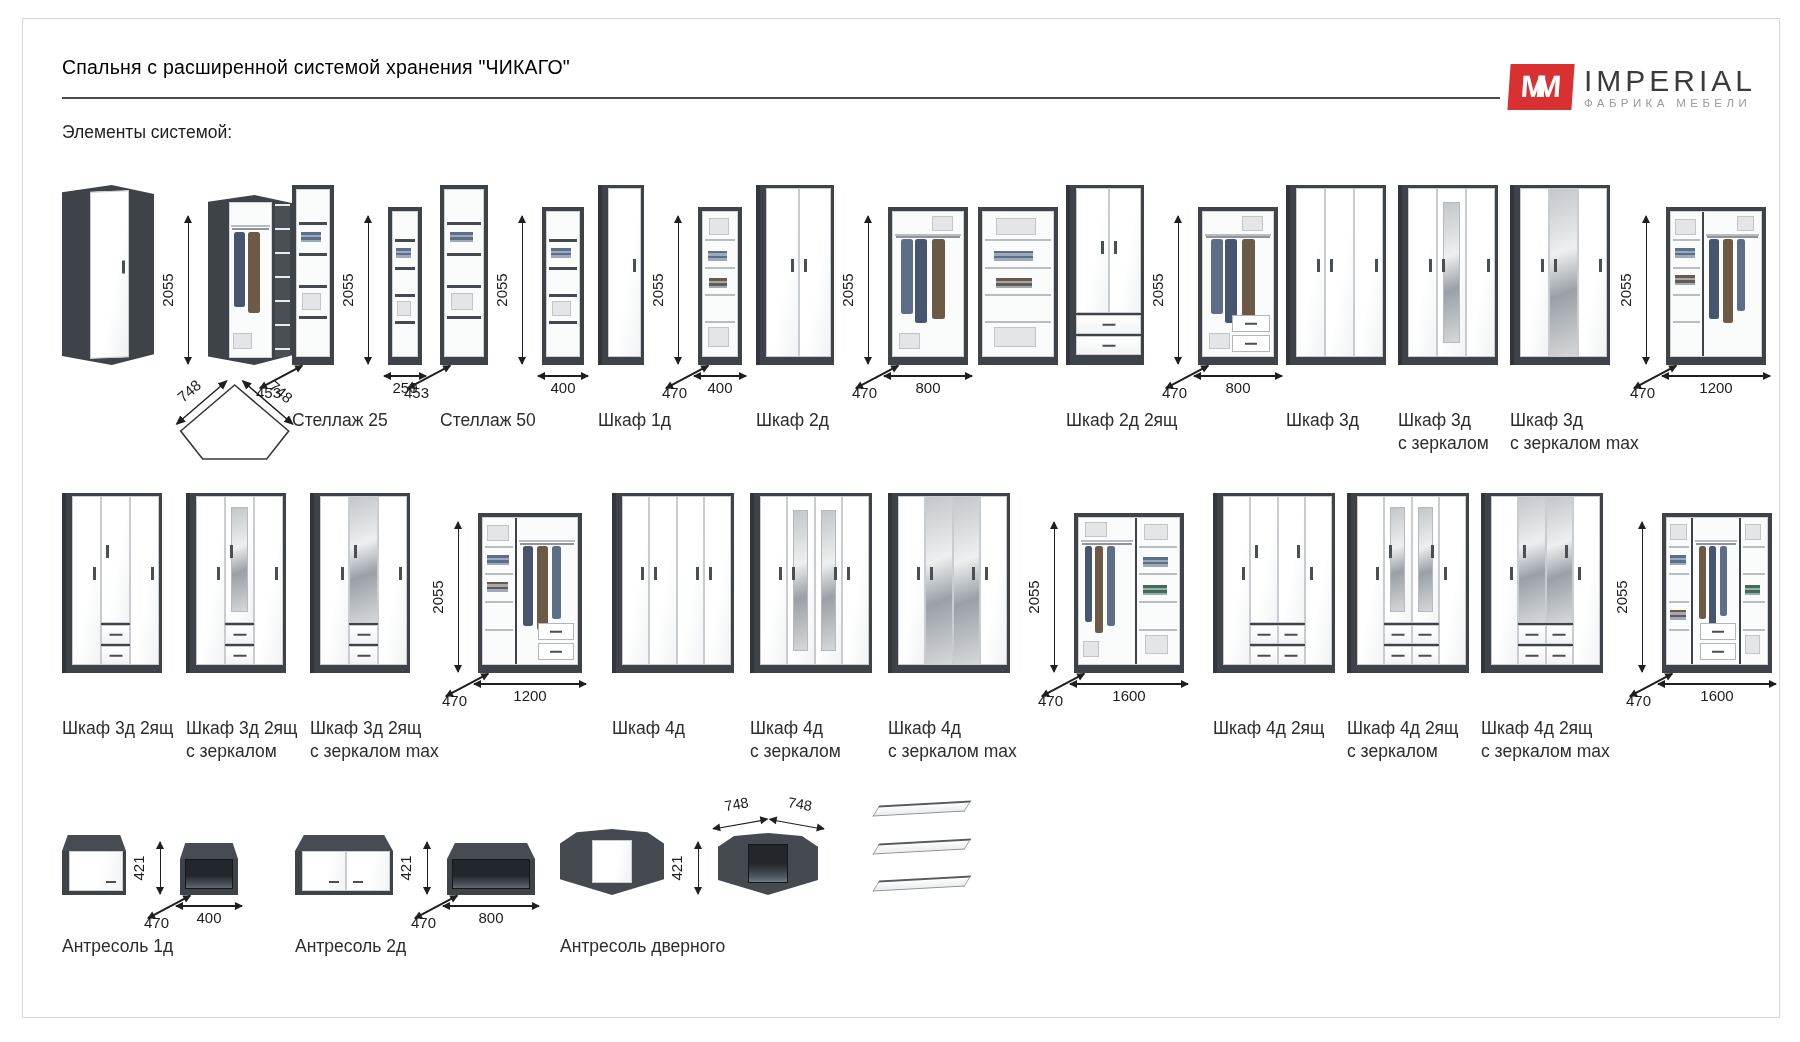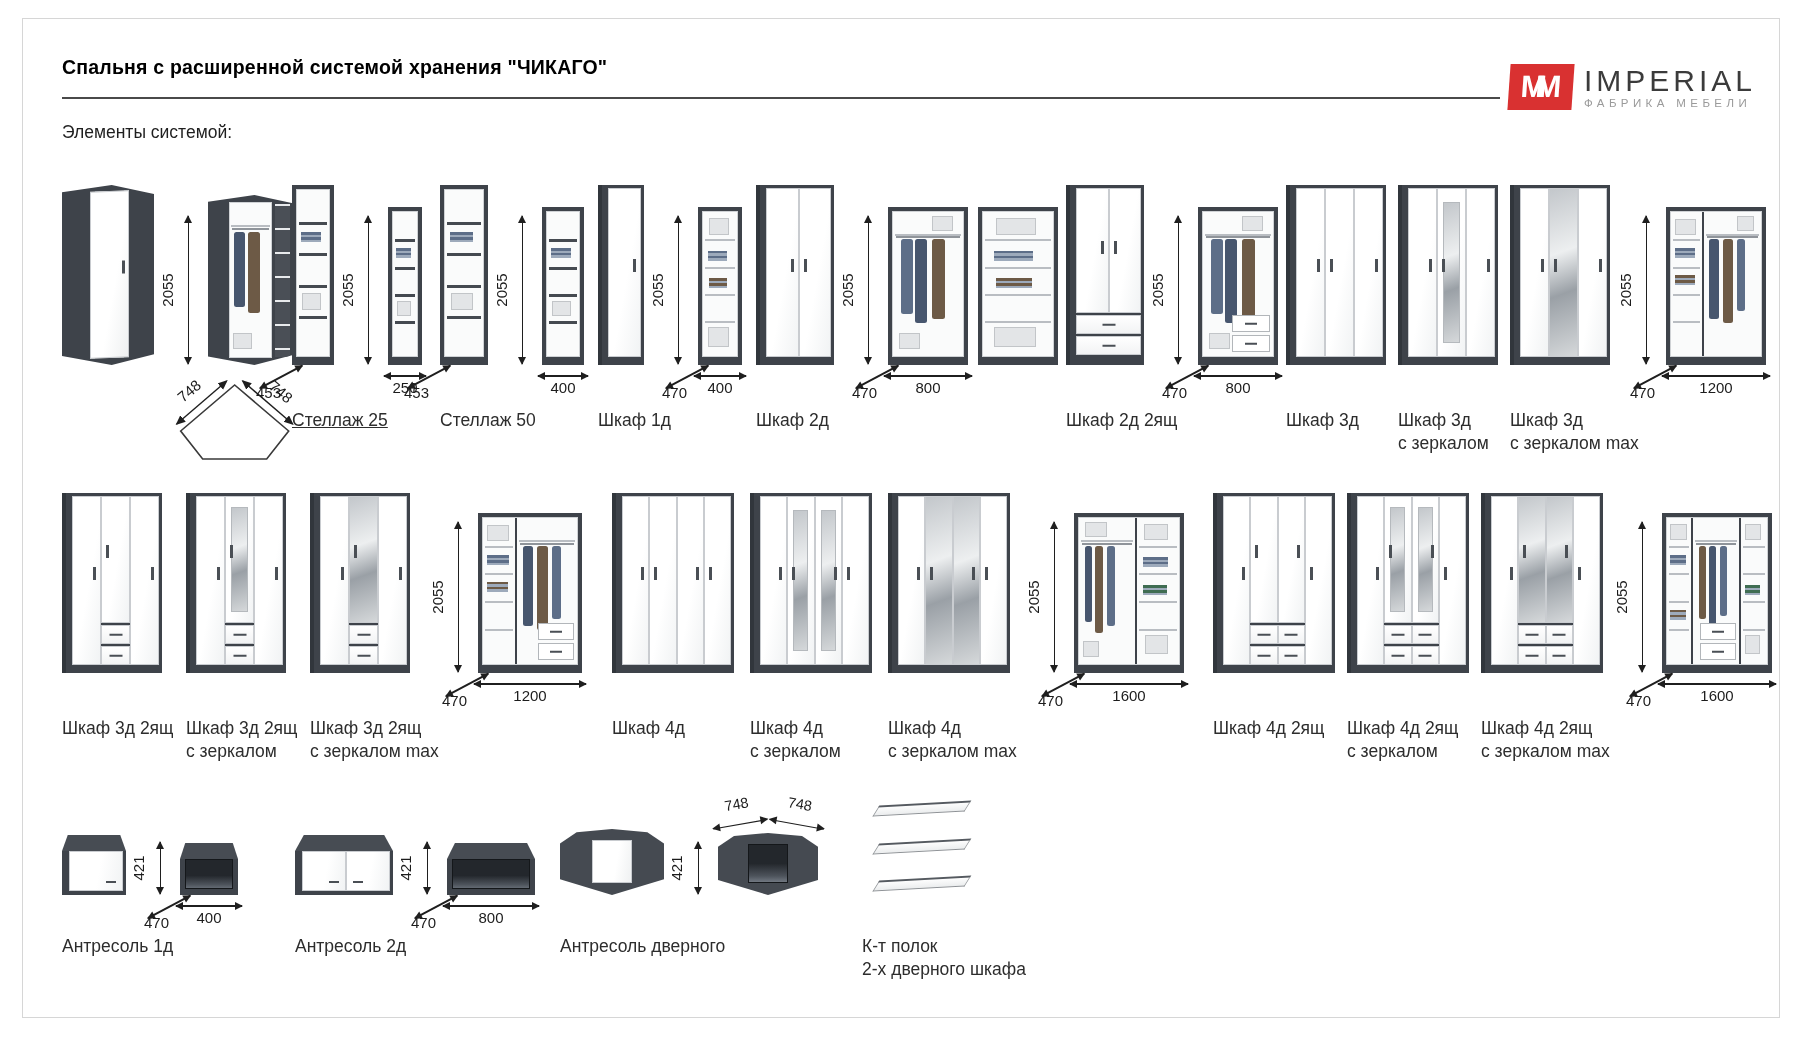--- a/index.html
+++ b/index.html
@@ -1,21 +1,21 @@
 <!DOCTYPE html>
 <html><head>
 <meta charset="utf-8">
 <style>
   * { margin:0; padding:0; box-sizing:border-box; }
   html,body { width:1800px; height:1042px; background:#fff; overflow:hidden;
               font-family:"Liberation Sans", sans-serif; }
   #stage { position:relative; width:1800px; height:1042px; background:#fff; }
   .frame { position:absolute; left:22px; top:18px; width:1758px; height:1000px;
            border:1px solid #d6d6d6; background:#fff; }
-  .title { position:absolute; left:62px; top:56px; font-size:19.5px; font-weight:bold;
+  .title { position:absolute; left:62px; top:56px; font-size:19.5px; font-weight:normal;
            color:#000; letter-spacing:.2px; }
   .rule  { position:absolute; left:62px; top:97px; width:1438px; height:2px; background:#4a4a4a; }
   .subtitle { position:absolute; left:62px; top:122px; font-size:17.5px; color:#1f1f1f; }
   
   .logo { position:absolute; right:44px; top:64px; display:flex; align-items:center; gap:11px; }
   .logo-mark { width:64px; height:46px; background:#d93131; color:#fff; display:flex;
                align-items:center; justify-content:center; font-weight:bold; font-size:31px;
                letter-spacing:-11px; padding-right:11px; transform:skewX(-4deg); }
   .logo-brand { font-size:30px; letter-spacing:4px; color:#3b3b3b; line-height:30px; }
   .logo-tag   { font-size:11.5px; letter-spacing:4.4px; color:#9a9a9a; margin-top:1px; }
@@ -215,21 +215,21 @@
                   <div class="bx" style="left: 16%; top: 62%; width: 58%; height: 10%;"></div>
                 </div>
               </div>
             </div>
             <div class="dimh">
               <div class="hl"></div>
               <span class="num">250</span>
             </div>
           </div>
         </div>
-        <div class="label" style="margin-top: 44px; text-decoration: underline;">
+        <div class="label" style="margin-top: 44px;">
           <div class="lline">Стеллаж 25</div>
         </div>
       </div>
       <div class="cell" style="left: 440px;">
         <div class="figs" style="height: 190px;">
           <div class="part">
             <div class="f-rack" style="width: 48px; height: 180px;">
               <div class="oin">
                 <div class="sec">
                   <div class="shline" style="top: 19%; background: rgb(69, 74, 81); height: 3px;"></div>
@@ -1117,19 +1117,15 @@
       <div class="cell" style="left: 862px;">
         <div class="figs" style="height: 100px;">
           <div class="part">
             <div class="f-shelfset" style="width: 110px; height: 96px;">
               <div class="shf"></div>
               <div class="shf"></div>
               <div class="shf"></div>
             </div>
           </div>
         </div>
-        <div class="label" style="margin-top: 40px;">
-          <div class="lline">К-т полок</div>
-          <div class="lline">2-х дверного шкафа</div>
-        </div>
       </div>
     </div>
 </div>
 
 </body></html>

